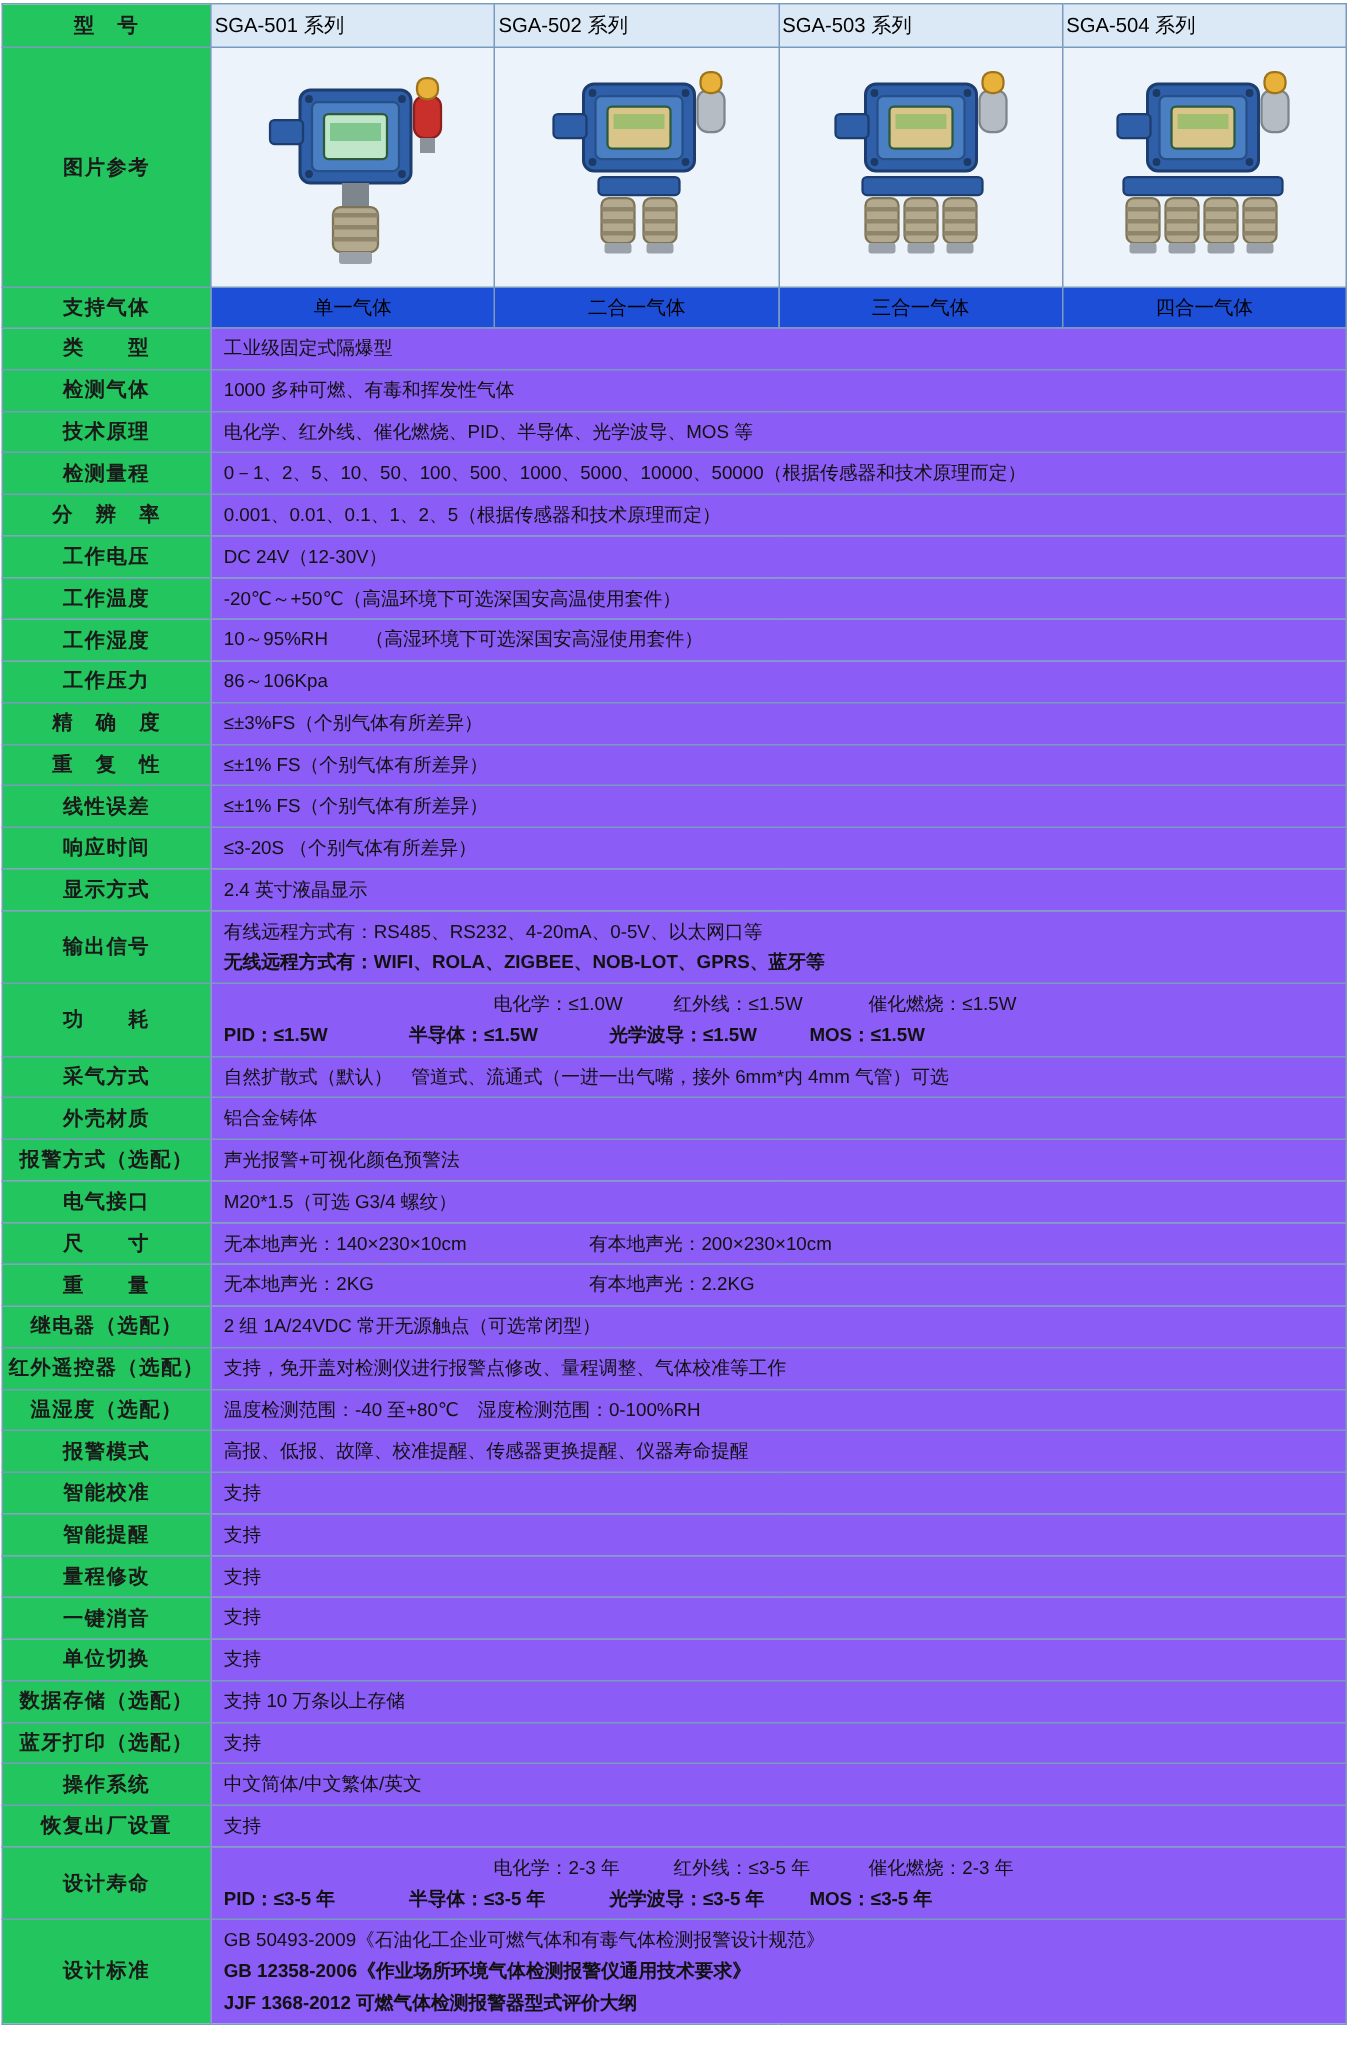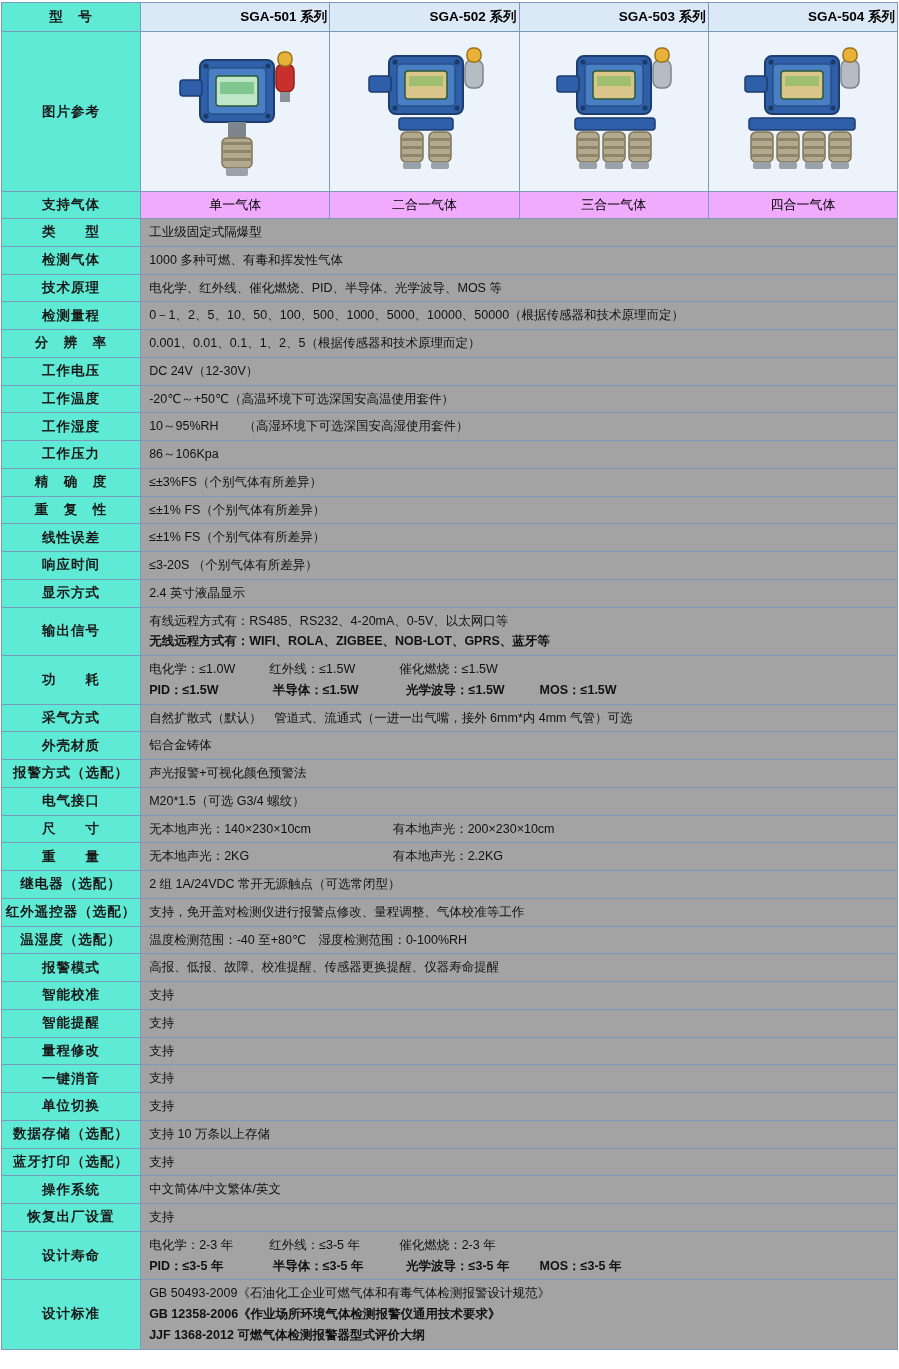--- a/index.html
+++ b/index.html
@@ -1,25 +1,25 @@
 <!DOCTYPE html>
 <html><head>
 <meta charset="utf-8">
 <style>
   html,body{margin:0;padding:0;background:#ffffff;}
   body{font-family:"Liberation Sans","DejaVu Sans",sans-serif;color:#000;}
   #sheet{width:899px;box-sizing:border-box;padding:0;}
   table.spec{border-collapse:collapse;width:897px;margin:2px 1px;table-layout:fixed;}
   table.spec td{border:1px solid #7a9bbd;vertical-align:middle;}
-  td.label{background:#5eead4;text-align:center;font-weight:bold;font-size:13.5px;color:#1a1a1a;width:139px;padding:4px 2px;letter-spacing:1px;}
-  td.val{background:#a3a3a3;font-size:12.5px;padding:4px 8px;color:#111;line-height:1.5;}
-  td.modelhead{background:#dbe8f6;text-align:right;font-weight:bold;font-size:13.5px;padding:5px 2px;}
+  td.label{background:#22c55e;text-align:center;font-weight:bold;font-size:13.5px;color:#1a1a1a;width:139px;padding:4px 2px;letter-spacing:1px;}
+  td.val{background:#8b5cf6;font-size:12.5px;padding:4px 8px;color:#111;line-height:1.5;}
+  td.modelhead{background:#dbe8f6;text-align:left;font-weight:normal;font-size:13.5px;padding:5px 2px;}
   td.imgcell{background:#ecf3fb;text-align:center;padding:2px;height:155px;}
-  td.gascell{background:#f0abfc;text-align:center;font-size:13px;padding:4px 2px;}
-  .cols{display:flex;flex-wrap:wrap;}
+  td.gascell{background:#1d4ed8;text-align:center;font-size:13px;padding:4px 2px;}
+  .cols{display:flex;flex-wrap:wrap;justify-content:center;}
   .cols span{display:inline-block;}
   .w1{width:120px;}
   .w2{width:130px;}
   .w3{width:130px;}
   .line{display:block;}
   .sub{display:block;margin-top:2px;font-weight:bold;}
   .dev-svg{display:block;margin:0 auto;}
 </style>
 </head>
 <body>

